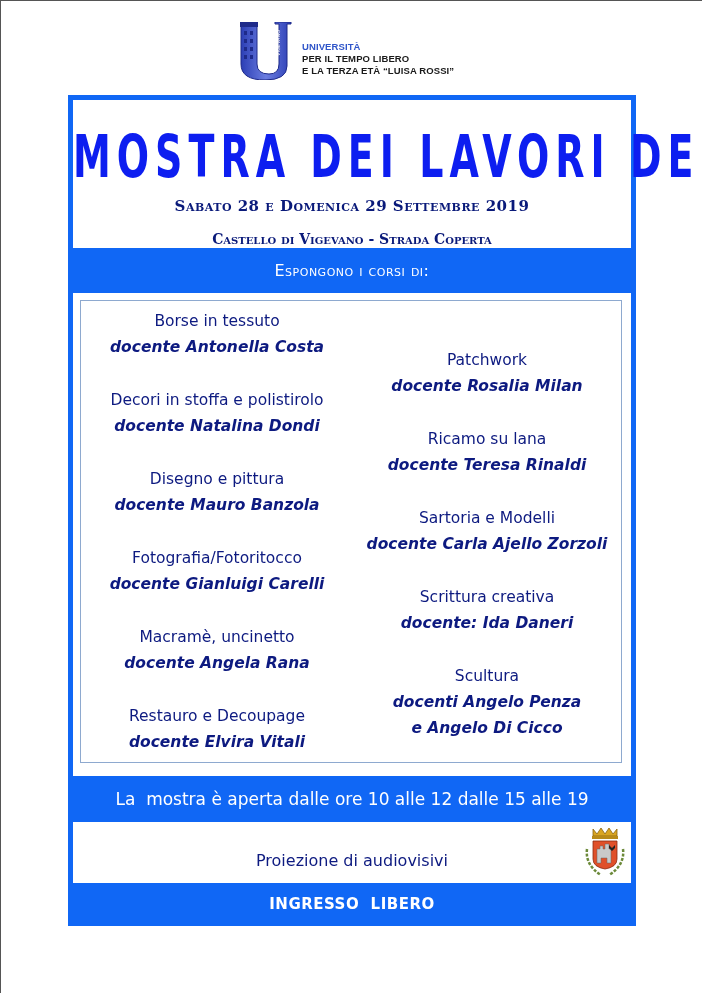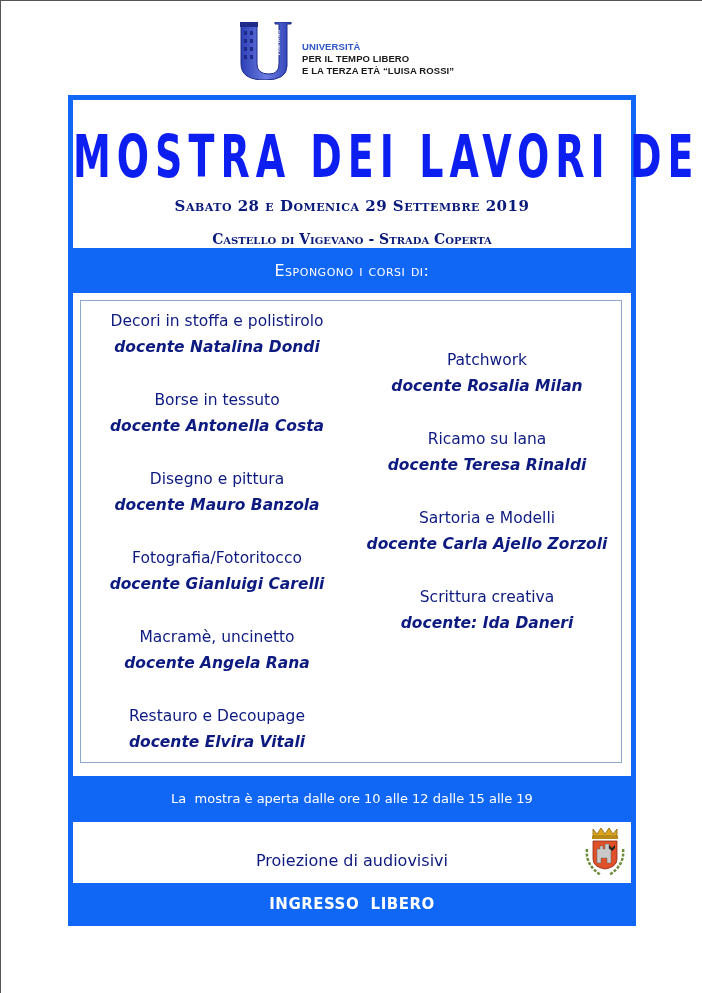--- a/index.html
+++ b/index.html
@@ -39,21 +39,21 @@
 
     .courses-box { position: absolute; left: 5px; top: 198px; width: 558px; height: 483px; background: #fff; }
     .courses-inner { position: absolute; left: 7px; top: 7px; width: 540px; height: 461px; border: 1px solid #8ea9cf; }
     .col { position: absolute; top: 7px; width: 272px; text-align: center; color: #0d1a80; }
     .col.left { left: 0; }
     .col.right { left: 270px; margin-top: 39px; }
     .course { height: 79px; }
     .course .name { font-size: 15.5px; line-height: 26px; }
     .course .teacher { font-size: 15.5px; line-height: 26px; font-style: italic; font-weight: bold; }
 
-    .band-hours { position: absolute; left: 0; top: 681px; width: 568px; height: 46px; text-align: center; color: #fff; font-size: 13px; line-height: 46px; white-space: pre; }
+    .band-hours { position: absolute; left: 0; top: 681px; width: 568px; height: 46px; text-align: center; color: #fff; font-size: 17px; line-height: 46px; white-space: pre; }
     .proj-box { position: absolute; left: 5px; top: 727px; width: 558px; height: 61px; background: #fff; }
     .proj-text { position: absolute; left: 0; top: 8px; width: 558px; text-align: center; font-size: 16px; line-height: 61px; color: #0d1a80; }
     .crest { position: absolute; left: 508px; top: 3px; width: 48px; height: 56px; }
     .band-entry { position: absolute; left: 0; top: 788px; width: 568px; height: 43px; text-align: center; color: #fff; font-size: 15px; line-height: 43px; font-weight: bold; white-space: pre; letter-spacing: 0.5px; }
   </style>
 </head>
 <body>
 
 <div class="page-edge-top"></div>
 <div class="page-edge-left"></div>
@@ -92,26 +92,26 @@
     <div class="date">Sabato 28 e Domenica 29 Settembre 2019</div>
     <div class="place">Castello di Vigevano  -  Strada Coperta</div>
   </div>
 
   <div class="band-courses">Espongono i corsi di:</div>
 
   <div class="courses-box">
     <div class="courses-inner">
       <div class="col left">
         <div class="course">
+          <div class="name">Borse in tessuto</div>
+          <div class="teacher">docente Antonella Costa</div>
+        </div>
+        <div class="course">
           <div class="name">Decori in stoffa e polistirolo</div>
           <div class="teacher">docente Natalina Dondi</div>
-        </div>
-        <div class="course">
-          <div class="name">Borse in tessuto</div>
-          <div class="teacher">docente Antonella Costa</div>
         </div>
         <div class="course">
           <div class="name">Disegno e pittura</div>
           <div class="teacher">docente Mauro Banzola</div>
         </div>
         <div class="course">
           <div class="name">Fotografia/Fotoritocco</div>
           <div class="teacher">docente Gianluigi Carelli</div>
         </div>
         <div class="course">
@@ -133,20 +133,25 @@
           <div class="teacher">docente Teresa Rinaldi</div>
         </div>
         <div class="course">
           <div class="name">Sartoria e Modelli</div>
           <div class="teacher">docente Carla Ajello Zorzoli</div>
         </div>
         <div class="course">
           <div class="name">Scrittura creativa</div>
           <div class="teacher">docente: Ida Daneri</div>
         </div>
+        <div class="course">
+          <div class="name">Scultura</div>
+          <div class="teacher">docenti Angelo Penza</div>
+          <div class="teacher">e Angelo Di Cicco</div>
+        </div>
       </div>
     </div>
   </div>
 
   <div class="band-hours">La  mostra è aperta dalle ore 10 alle 12 dalle 15 alle 19</div>
 
   <div class="proj-box">
     <div class="proj-text">Proiezione di audiovisivi</div>
     <svg class="crest" viewBox="0 0 48 56">
       <path d="M12 4 l4 5 l4 -6 l4 6 l4 -6 l4 6 l4 -5 v7 h-24 z" fill="#d9a521" stroke="#8a6410" stroke-width="0.8"></path>

